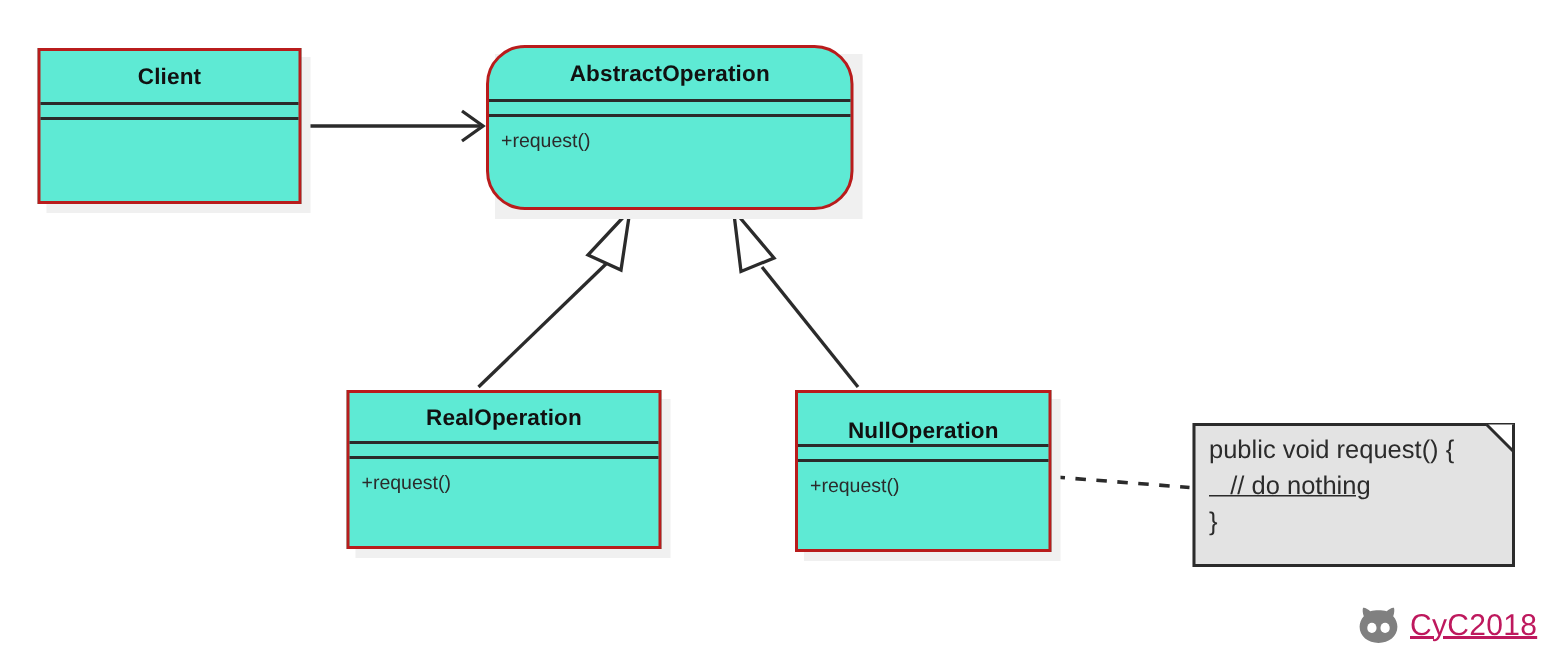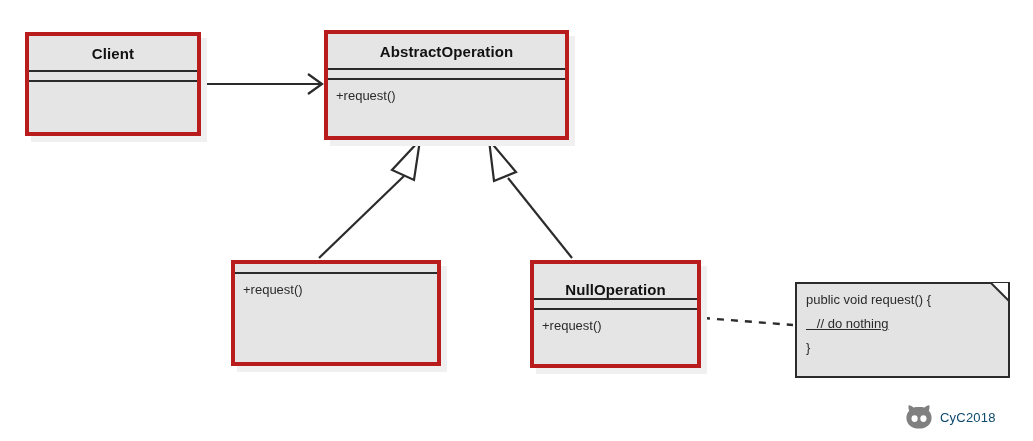--- a/index.html
+++ b/index.html
@@ -19,22 +19,22 @@
     position: absolute;
     left: 0;
     top: 0;
     width: 1033px;
     height: 441px;
     pointer-events: none;
   }
   .uml-class {
     position: absolute;
     box-sizing: border-box;
-    background: #e5e5e5;
-    border: 4px solid #b91c1c;
+    background: #5eead4;
+    border: 2px solid #b91c1c;
     display: flex;
     flex-direction: column;
     z-index: 2;
   }
   .uml-shadow {
     position: absolute;
     background: #f0f0f0;
     z-index: 1;
   }
   .cls-title {
@@ -70,21 +70,21 @@
     box-sizing: border-box;
     background: #e3e3e3;
     border: 2px solid #2b2b2b;
     z-index: 2;
   }
   .note-text {
     position: absolute;
     left: 9px;
     top: 6px;
     right: 6px;
-    font-size: 13px;
+    font-size: 17px;
     color: #2b2b2b;
     line-height: 24px;
     white-space: pre;
   }
   .note-fold-tri {
     position: absolute;
     right: -1px;
     top: -1px;
     width: 0;
     height: 0;
@@ -93,23 +93,24 @@
   }
   
   #watermark {
     position: absolute;
     display: flex;
     align-items: center;
     gap: 7px;
     z-index: 3;
   }
   #watermark .wm-text {
-    font-size: 13px;
-    color: #0c4a6e;
+    font-size: 20px;
+    color: #be185d;
     letter-spacing: 0.2px;
+    text-decoration: underline;
   }
 </style>
 </head>
 <body>
 
 <div id="canvas">
 
   <svg id="edges" viewBox="0 0 1033 441" width="1033" height="441">
 
     <g>
@@ -136,29 +137,30 @@
   <div class="uml-shadow" style="left:330px; top:36px; width:245px; height:110px;"></div>
   <div class="uml-shadow" style="left:237px; top:266px; width:210px; height:106px;"></div>
   <div class="uml-shadow" style="left:536px; top:266px; width:171px; height:108px;"></div>
 
   <div class="uml-class" style="left:25px; top:32px; width:176px; height:104px;">
     <div class="cls-title" style="height:36px;">Client</div>
     <div class="cls-attrs"></div>
     <div class="cls-methods"></div>
   </div>
 
-  <div class="uml-class" style="left:324px; top:30px; width:245px; height:110px;">
+  <div class="uml-class" style="left:324px; top:30px; width:245px; height:110px;border-radius:26px;">
     <div class="cls-title" style="height:36px;">AbstractOperation</div>
     <div class="cls-attrs"></div>
     <div class="cls-methods">
       <div class="m-line">+request()</div>
     </div>
   </div>
 
   <div class="uml-class" style="left:231px; top:260px; width:210px; height:106px;">
+    <div class="cls-title" style="height:34px;">RealOperation</div>
     <div class="cls-attrs"></div>
     <div class="cls-methods">
       <div class="m-line">+request()</div>
     </div>
   </div>
 
   <div class="uml-class" style="left:530px; top:260px; width:171px; height:108px;">
     <div class="cls-title" style="height:20px;margin-top:16px;">NullOperation</div>
     <div class="cls-attrs"></div>
     <div class="cls-methods">

